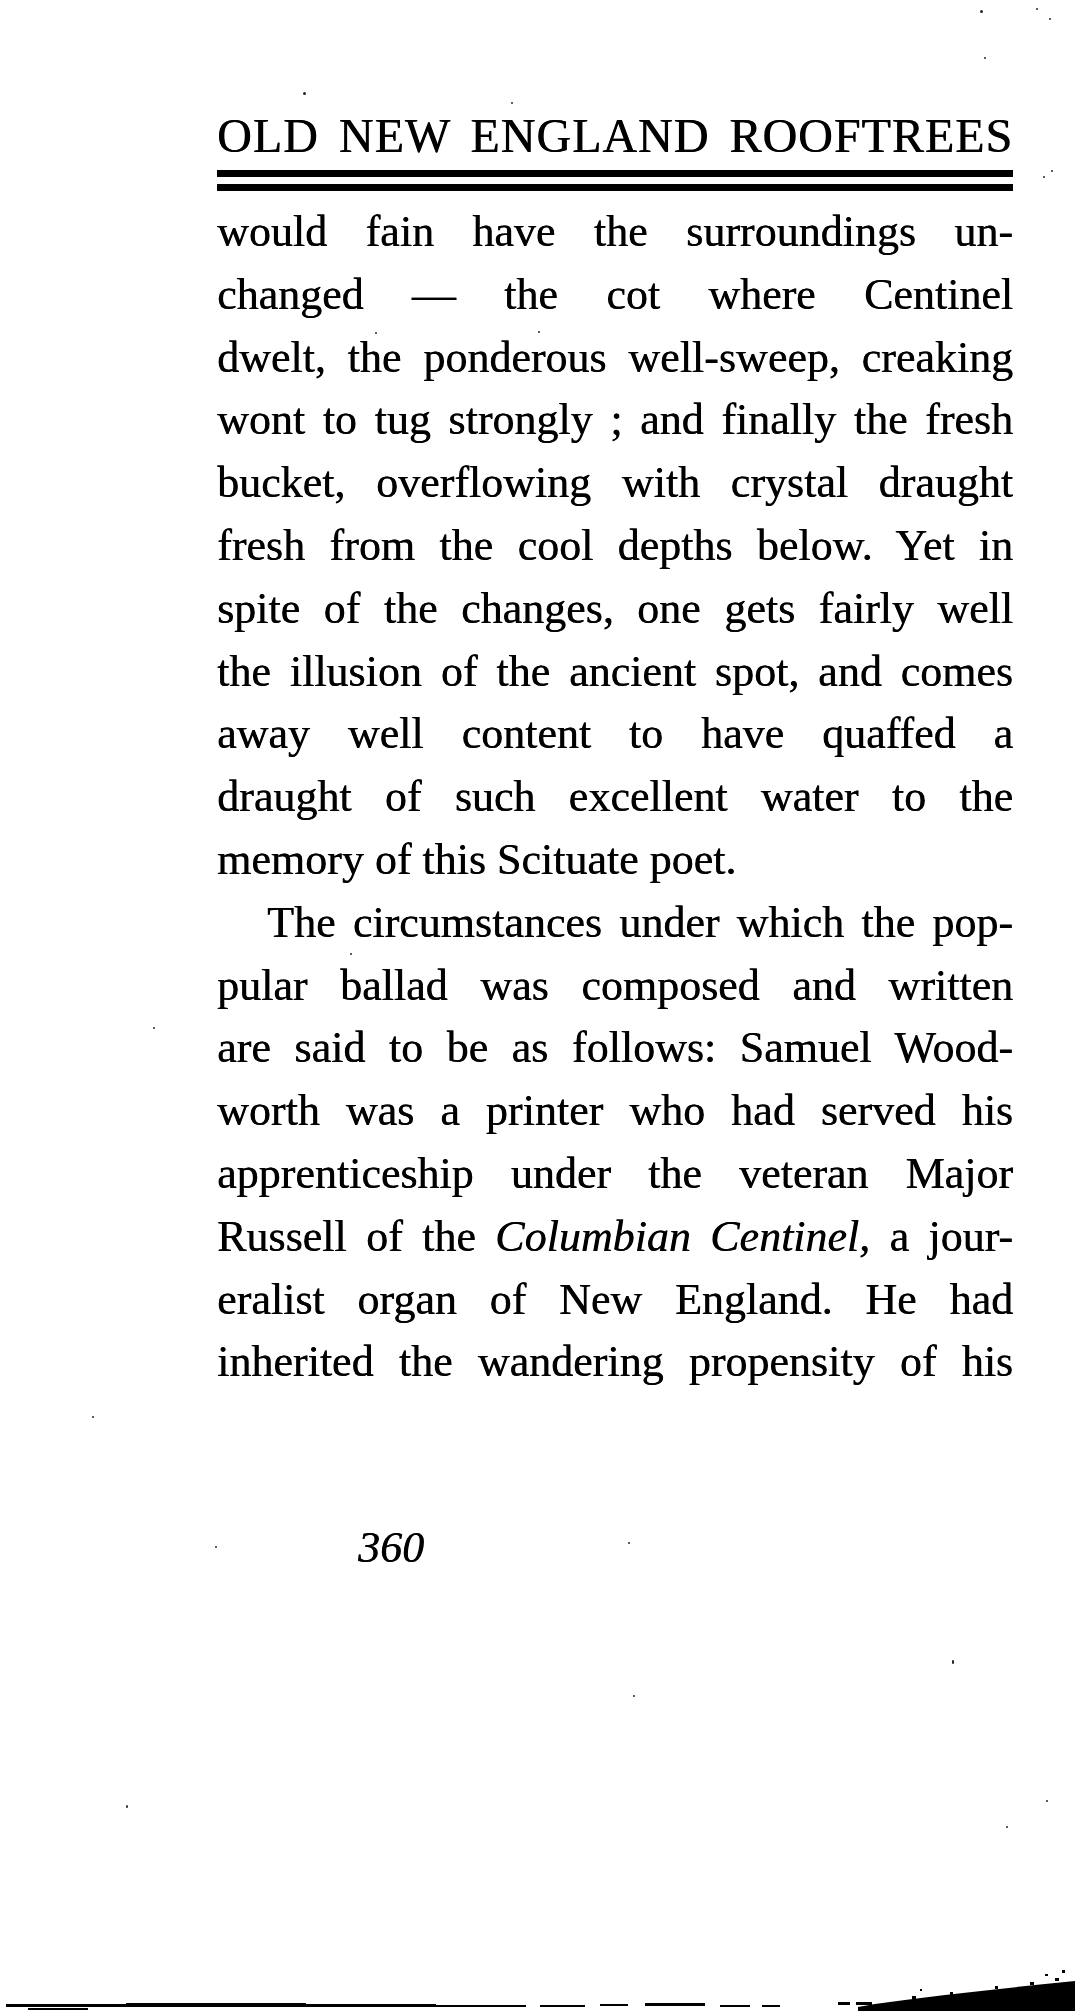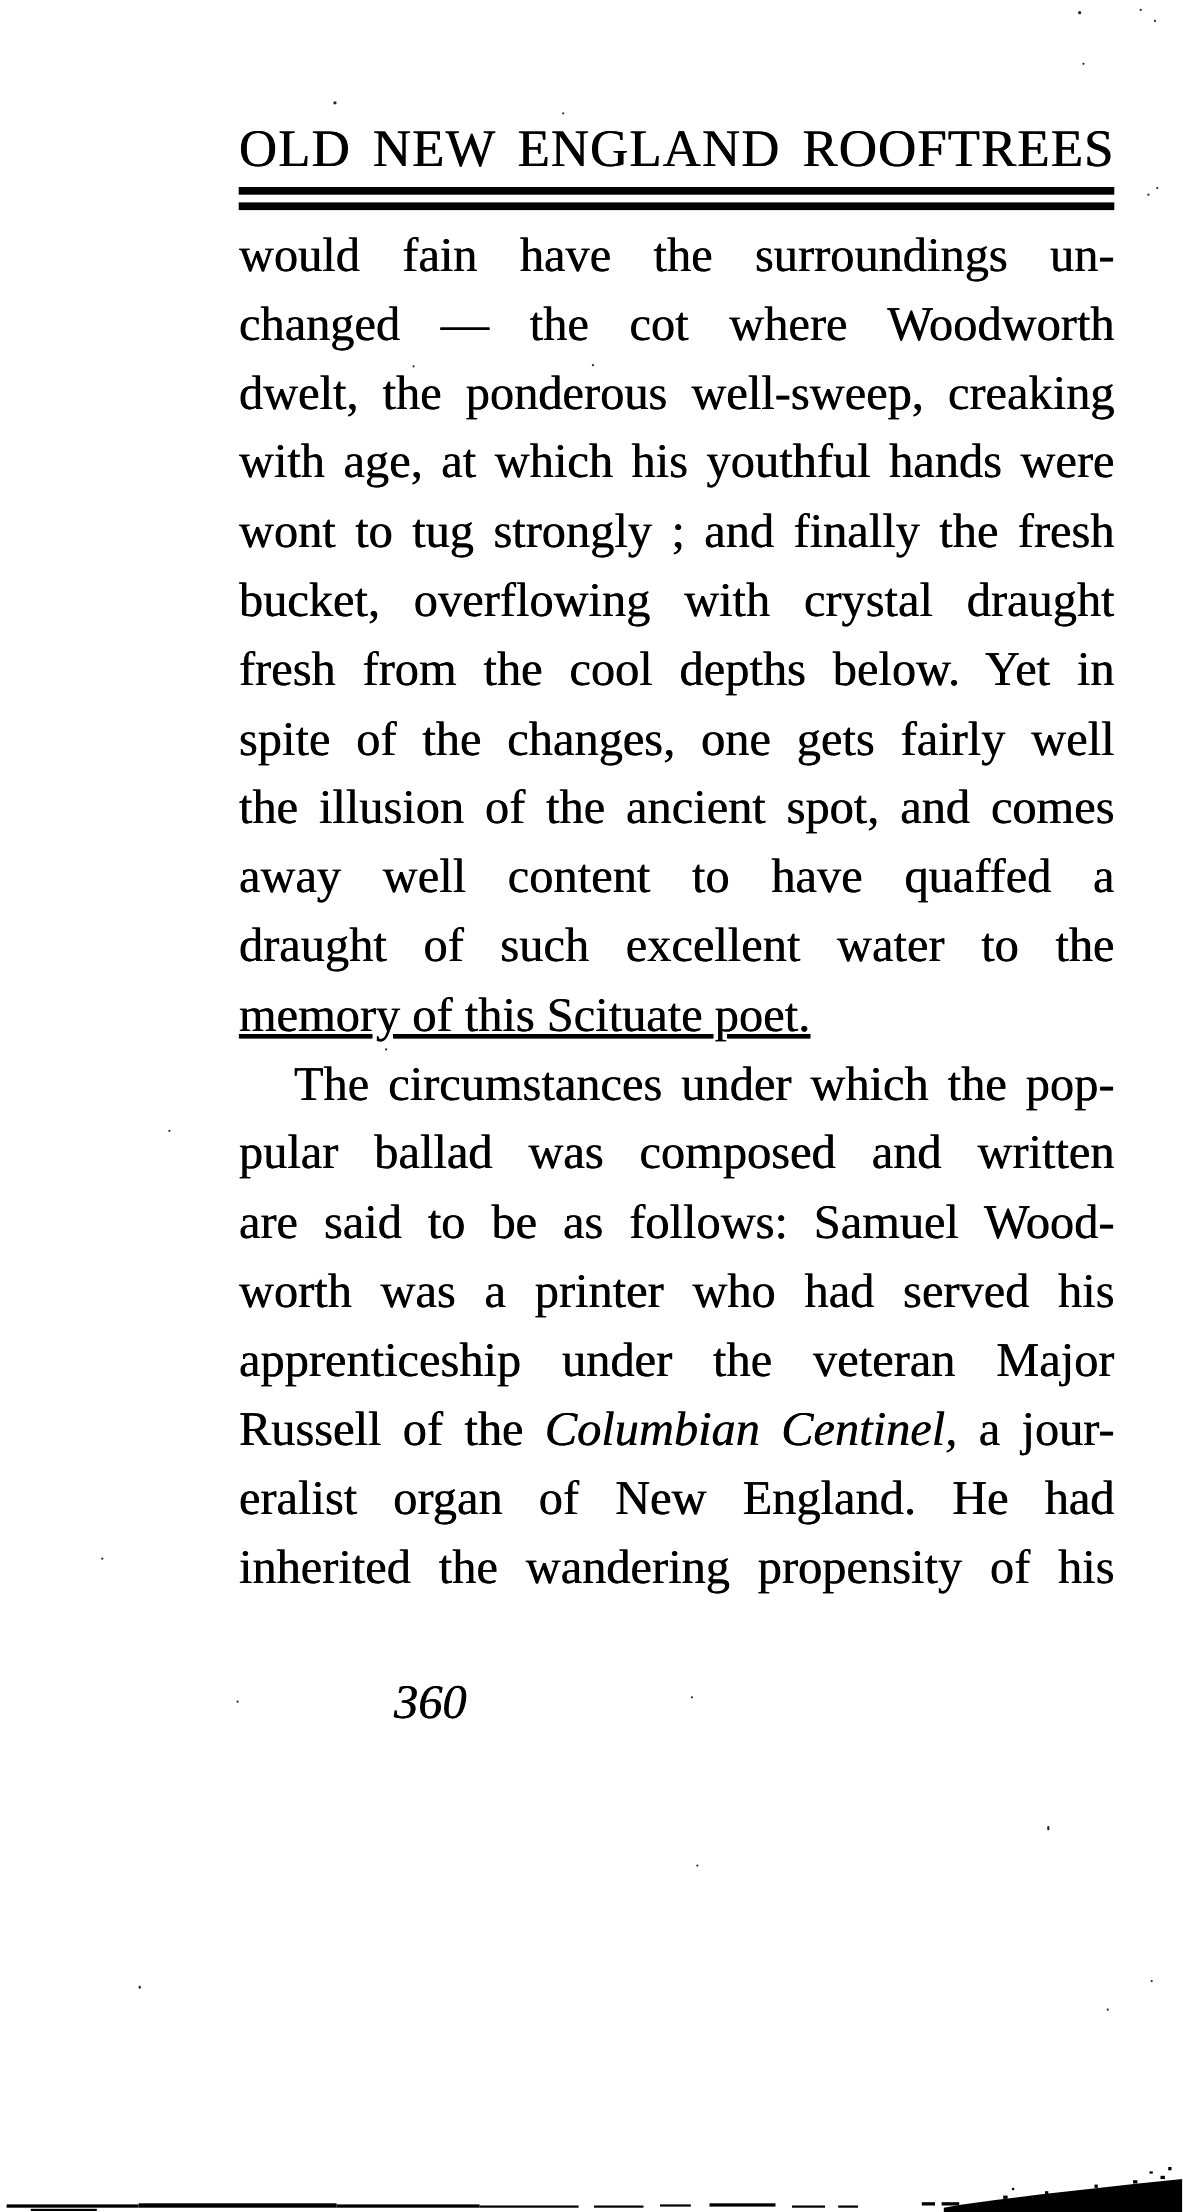--- a/index.html
+++ b/index.html
@@ -26,21 +26,21 @@
   .rule.r2 { top:184px; height:7px; }
   .text-block {
     position:absolute; left:217px; top:201px; width:796px;
     font-size:44px; line-height:62.8px;
     text-shadow:0.5px 0 currentColor;
   }
   .line {
     height:62.8px; overflow:hidden;
     text-align:justify; -moz-text-align-last:justify; text-align-last:justify;
   }
-  .line.para-end { text-align:center; -moz-text-align-last:left; text-align-last:left;text-decoration:underline; }
+  .line.para-end { text-align:center; -moz-text-align-last:left; text-align-last:left; }
   .line.indent { text-indent:50px; }
   .it { font-style:italic; }
   .page-num {
     position:absolute; left:358px; top:1524px;
     font-size:44px; line-height:1.1;
     text-shadow:0.6px 0 currentColor;
     font-style:italic;
   }
   .speck {
     position:absolute; width:3px; height:3px;
@@ -53,23 +53,22 @@
 
 <div class="page">
 
   <div class="running-head">OLD NEW ENGLAND ROOFTREES</div>
 
   <div class="rule r1"></div>
   <div class="rule r2"></div>
 
   <div class="text-block">
       <div class="line"><span>would fain have the surroundings un-</span></div>
-      <div class="line"><span>changed — the cot where Woodworth</span></div>
+      <div class="line"><span>changed — the cot where Centinel</span></div>
       <div class="line"><span>dwelt, the ponderous well-sweep, creaking</span></div>
-      <div class="line"><span>with age, at which his youthful hands were</span></div>
       <div class="line"><span>wont to tug strongly ; and finally the fresh</span></div>
       <div class="line"><span>bucket, overflowing with crystal draught</span></div>
       <div class="line"><span>fresh from the cool depths below. Yet in</span></div>
       <div class="line"><span>spite of the changes, one gets fairly well</span></div>
       <div class="line"><span>the illusion of the ancient spot, and comes</span></div>
       <div class="line"><span>away well content to have quaffed a</span></div>
       <div class="line"><span>draught of such excellent water to the</span></div>
       <div class="line para-end"><span>memory of this Scituate poet.</span></div>
       <div class="line indent"><span>The circumstances under which the pop-</span></div>
       <div class="line"><span>pular ballad was composed and written</span></div>

